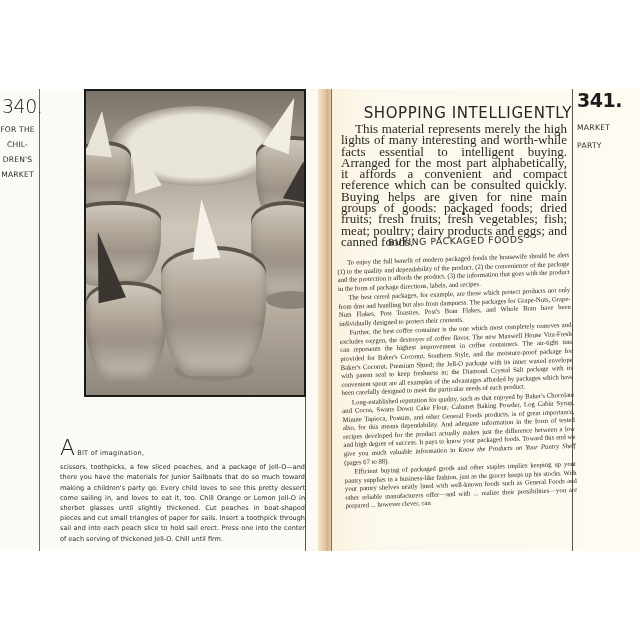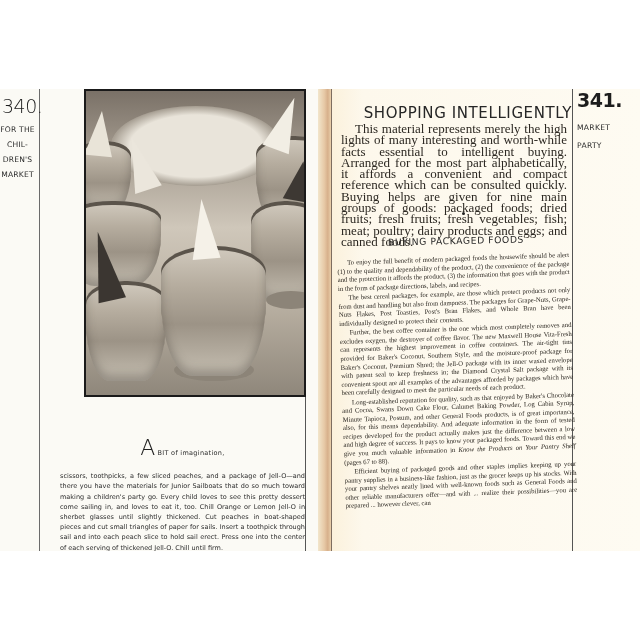--- a/index.html
+++ b/index.html
@@ -76,21 +76,21 @@
     }
     .recipe {
       position: absolute; left: 60px; top: 350px; width: 245px;
       font-family: "DejaVu Sans", sans-serif; font-size: 6.5px; line-height: 10.2px; color: #2d2d2d;
       text-align: justify;
     }
     .recipe .drop {
       font-size: 22px; line-height: 18px; font-weight: 300; color: #222;
     }
     .recipe .lead-in { font-size: 6.5px; letter-spacing: 0.3px; }
-    .recipe-first-line { text-align: center; display: block; margin-bottom: 13px; }
+    .recipe-first-line { text-align: left; display: block; margin-bottom: 4px; }
     
     .gutter {
       position: absolute; left: 318px; top: 0; width: 14px; height: 462px;
       background: linear-gradient(90deg, #f2e6cc 0%, #e7c9a6 45%, #d7b08b 70%, #efd9b5 100%);
     }
     .gutter-rule { position: absolute; left: 331px; top: 0; width: 1px; height: 462px; background: #7d6d60; }
     
     .page-right {
       position: absolute; left: 332px; top: 0; width: 308px; height: 462px;
       background: linear-gradient(90deg, #fbf1dc 0%, #fdf8ec 10%, #fefbf2 100%);

